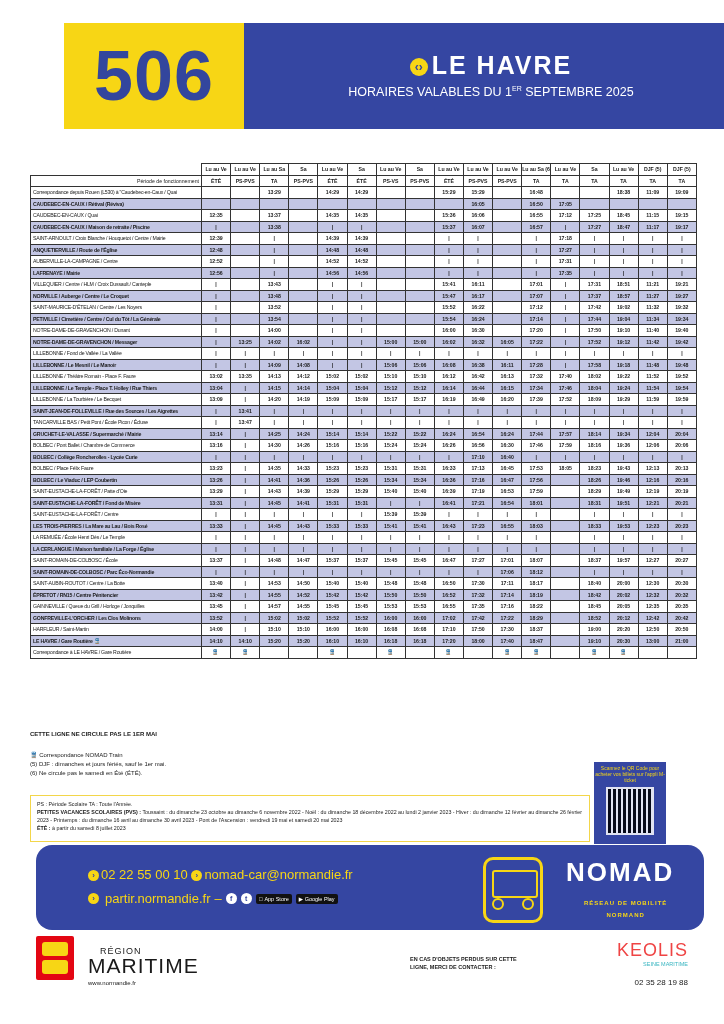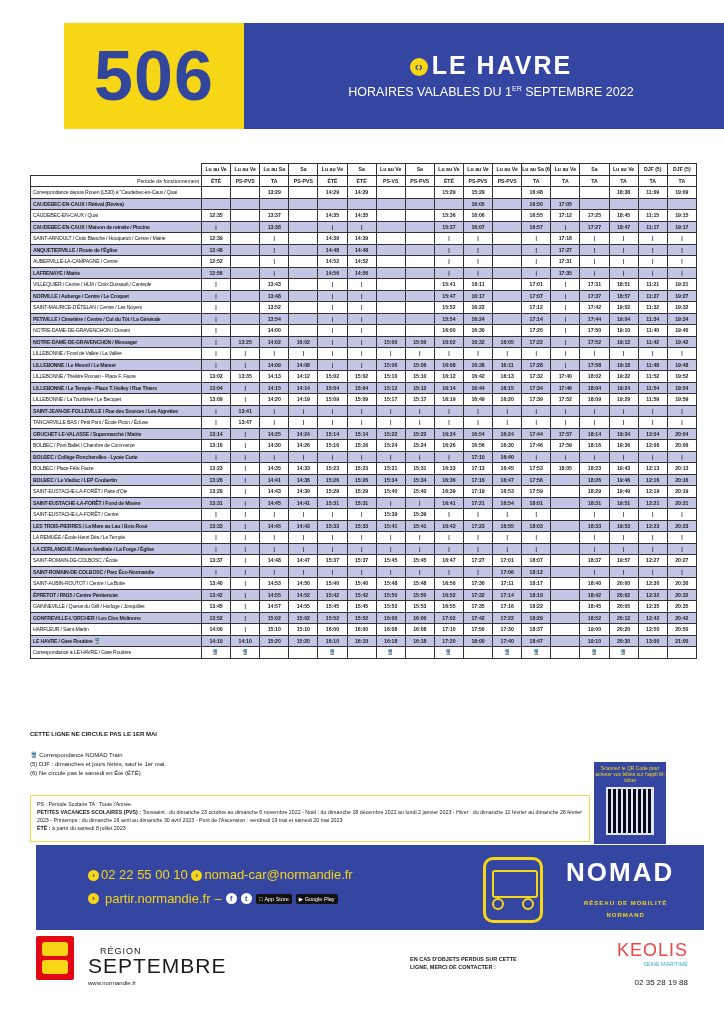--- a/index.html
+++ b/index.html
@@ -22,21 +22,21 @@
   table.tt th.corner{border:none;}
   table.tt td.label-right{text-align:right;padding-right:2px;font-weight:normal;}
   table.tt col.c-stop{width:171px;}
   .notes{position:absolute;left:30px;top:730px;font-size:6px;}
   .notes .nocirc{font-weight:bold;margin-bottom:12px;}
   .notes div{line-height:9px;}
   .legend-box{position:absolute;left:30px;top:795px;width:560px;height:47px;border:1px solid #f3d64a;font-size:5.3px;padding:4px 6px;box-sizing:border-box;line-height:8px;}
   .qr-box{position:absolute;left:594px;top:762px;width:72px;height:82px;background:#3546a2;color:#f7d615;font-size:5px;text-align:center;padding-top:3px;box-sizing:border-box;}
   .qr{width:44px;height:44px;margin:4px auto 0;background:
     repeating-linear-gradient(90deg,#000 0 3px,#fff 3px 5px),#fff;opacity:.85;border:2px solid #fff;}
-  .banner{position:absolute;left:36px;top:845px;width:668px;height:85px;background:#3546a2;color:#f7d615;}
+  .banner{position:absolute;left:36px;top:845px;width:668px;height:85px;background:#3546a2;color:#f7d615;border-radius:16px;}
   .contact1{position:absolute;left:52px;top:22px;font-size:13px;}
   .contact2{position:absolute;left:52px;top:46px;font-size:13px;display:flex;align-items:center;gap:4px;}
   .chev{display:inline-block;width:11px;height:11px;border-radius:50%;background:#f7d615;color:#3546a2;font-size:8px;line-height:11px;text-align:center;vertical-align:1px;margin-right:2px;font-weight:bold;}
   .soc{display:inline-block;width:11px;height:11px;border-radius:50%;background:#fff;color:#3546a2;font-size:7px;line-height:11px;text-align:center;font-weight:bold;}
   .store{display:inline-block;background:#111;color:#fff;font-size:5.5px;padding:2px 3px;border-radius:2px;}
   .bus{position:absolute;left:447px;top:12px;width:60px;height:66px;border:3px solid #f7d615;border-radius:10px;box-sizing:border-box;}
   .bus .win{position:absolute;left:6px;top:10px;width:42px;height:24px;border:2px solid #f7d615;border-radius:3px;}
   .bus .l1,.bus .l2{position:absolute;bottom:10px;width:8px;height:8px;border:2px solid #f7d615;border-radius:50%;}
   .bus .l1{left:6px}.bus .l2{right:6px}
   .nomad-logo{position:absolute;left:530px;top:12px;color:#fff;font-size:26px;font-weight:bold;letter-spacing:2px;}
@@ -54,21 +54,21 @@
   .keolis .ks{font-size:5.5px;color:#37b5c1;}
   .keolis .kp{font-size:8px;margin-top:11px;}
 </style>
 </head>
 <body>
 
 <div class="header">
   <div class="route-num">506</div>
   <div class="route-title">
     <div class="rt2"><span class="arrow">‹›</span><span>LE HAVRE</span></div>
-    <div class="rt3"><span>HORAIRES VALABLES DU 1</span><sup>ER</sup><span> SEPTEMBRE 2022</span></div>
+    <div class="rt3"><span>HORAIRES VALABLES DU 1</span><sup>ER</sup><span> SEPTEMBRE 2025</span></div>
   </div>
 </div>
 
 <table class="tt" id="tt">
   <colgroup id="tt-cols">
       <col class="c-stop">
       <col>
       <col>
       <col>
       <col>
@@ -996,21 +996,21 @@
   </div>
 </div>
 
 <div class="region">
   <div class="flag">
       <span style="top:6px"></span>
       <span style="top:24px"></span>
     </div>
   <div class="reg-txt">
     <div class="reg-small">RÉGION</div>
-    <div class="reg-big">SEPTEMBRE</div>
+    <div class="reg-big">MARITIME</div>
   </div>
   <div class="reg-url">www.normandie.fr</div>
 </div>
 
 <div class="lost">EN CAS D'OBJETS PERDUS SUR CETTE LIGNE, MERCI DE CONTACTER :</div>
 
 <div class="keolis">
   <div class="kl">KEOLIS</div>
   <div class="ks">SEINE MARITIME</div>
   <div class="kp">02 35 28 19 88</div>

